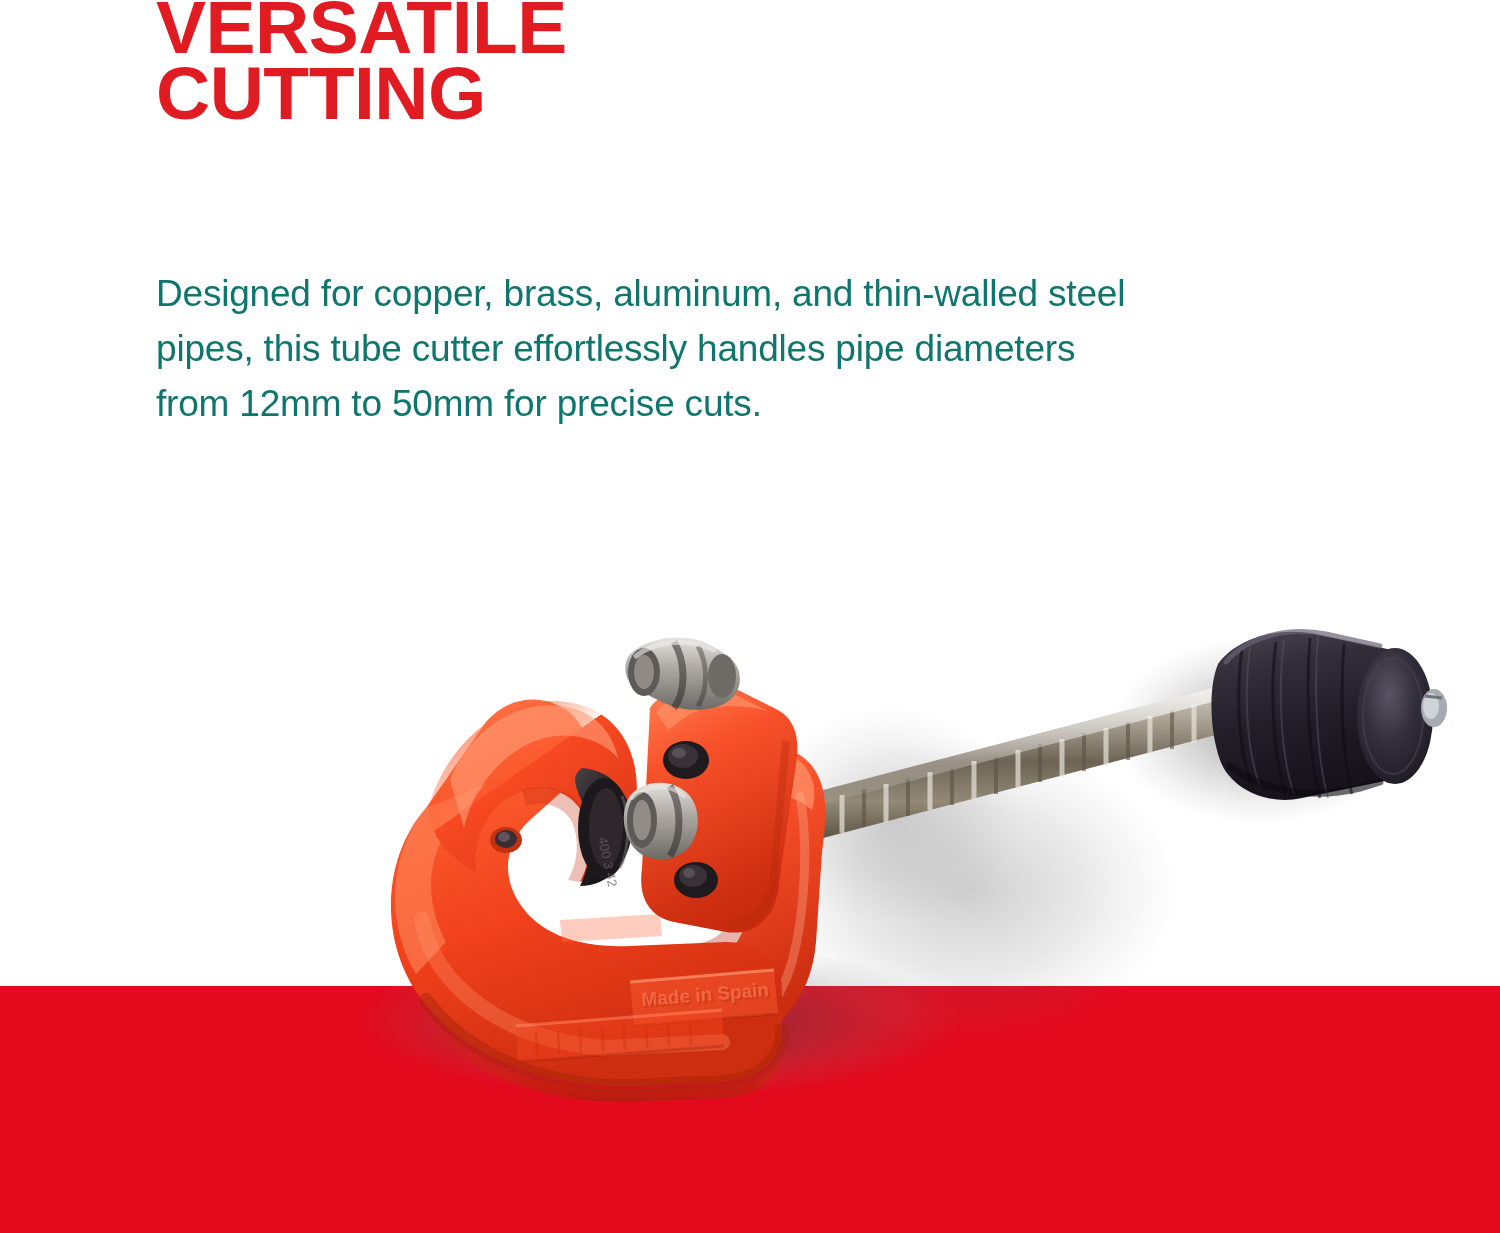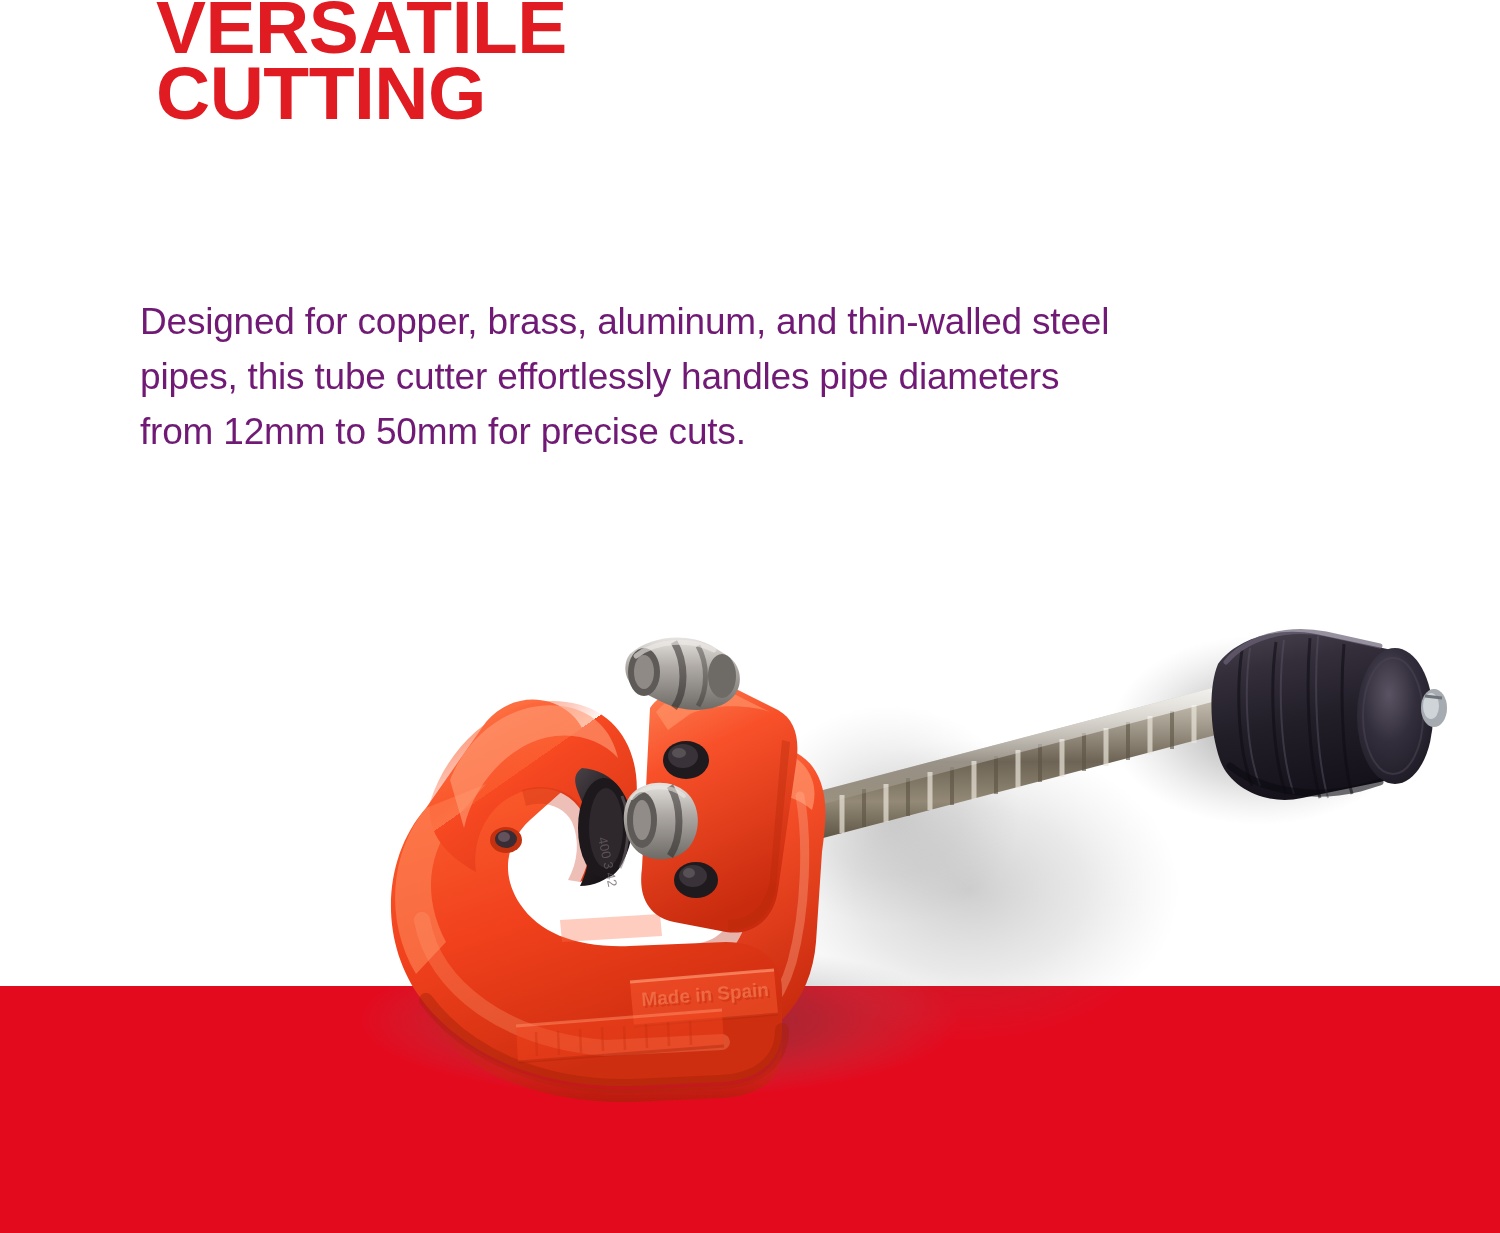--- a/index.html
+++ b/index.html
@@ -35,31 +35,30 @@
     font-weight:700;
     font-size:75px;
     line-height:66px;
     letter-spacing:-0.5px;
     text-transform:uppercase;
     white-space:pre-line;
   }
 
   .body-copy {
     position:absolute;
-    left:140px;
+    left:156px;
     top:266px;
     width:1000px;
     z-index:4;
-    color:#701a75;
+    color:#0f766e;
     font-family:"Liberation Sans", sans-serif;
     font-weight:300;
     font-size:37px;
     line-height:55px;
     letter-spacing:-0.2px;
-    margin-top:28px;
   }
 
   
   .product-photo {
     position:absolute;
     left:330px;
     top:590px;
     width:1120px;
     height:530px;
     z-index:3;

